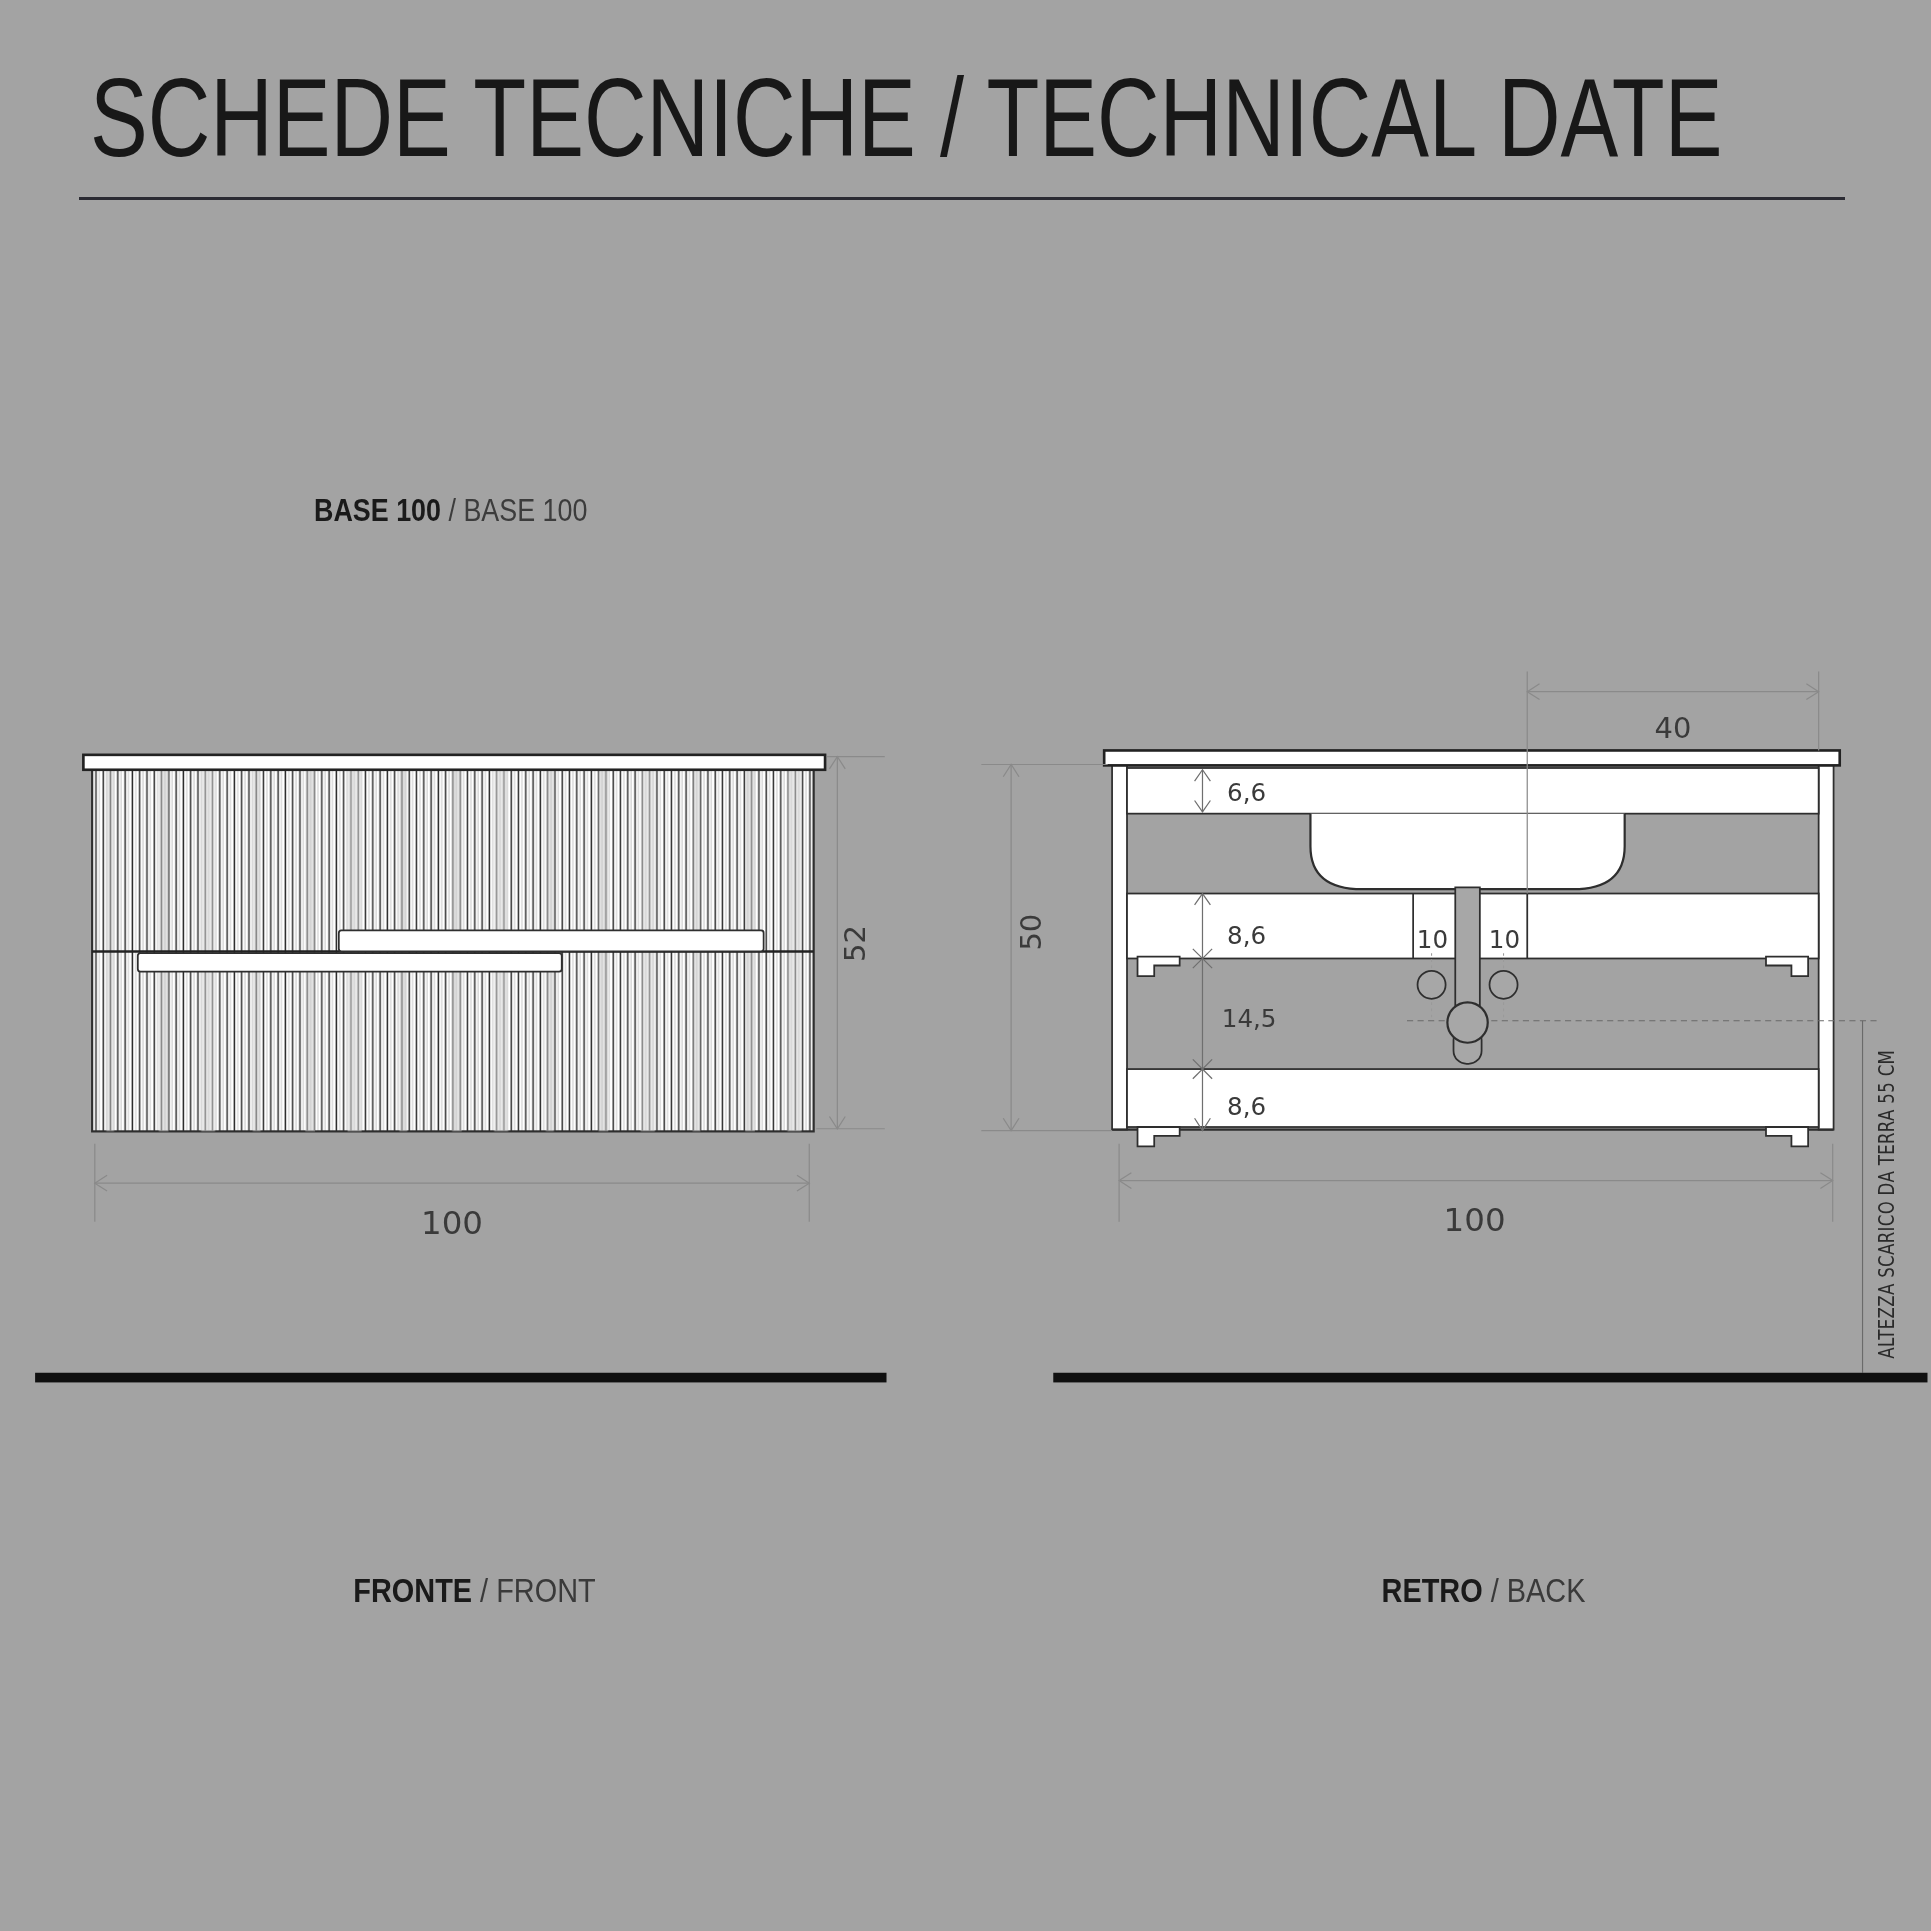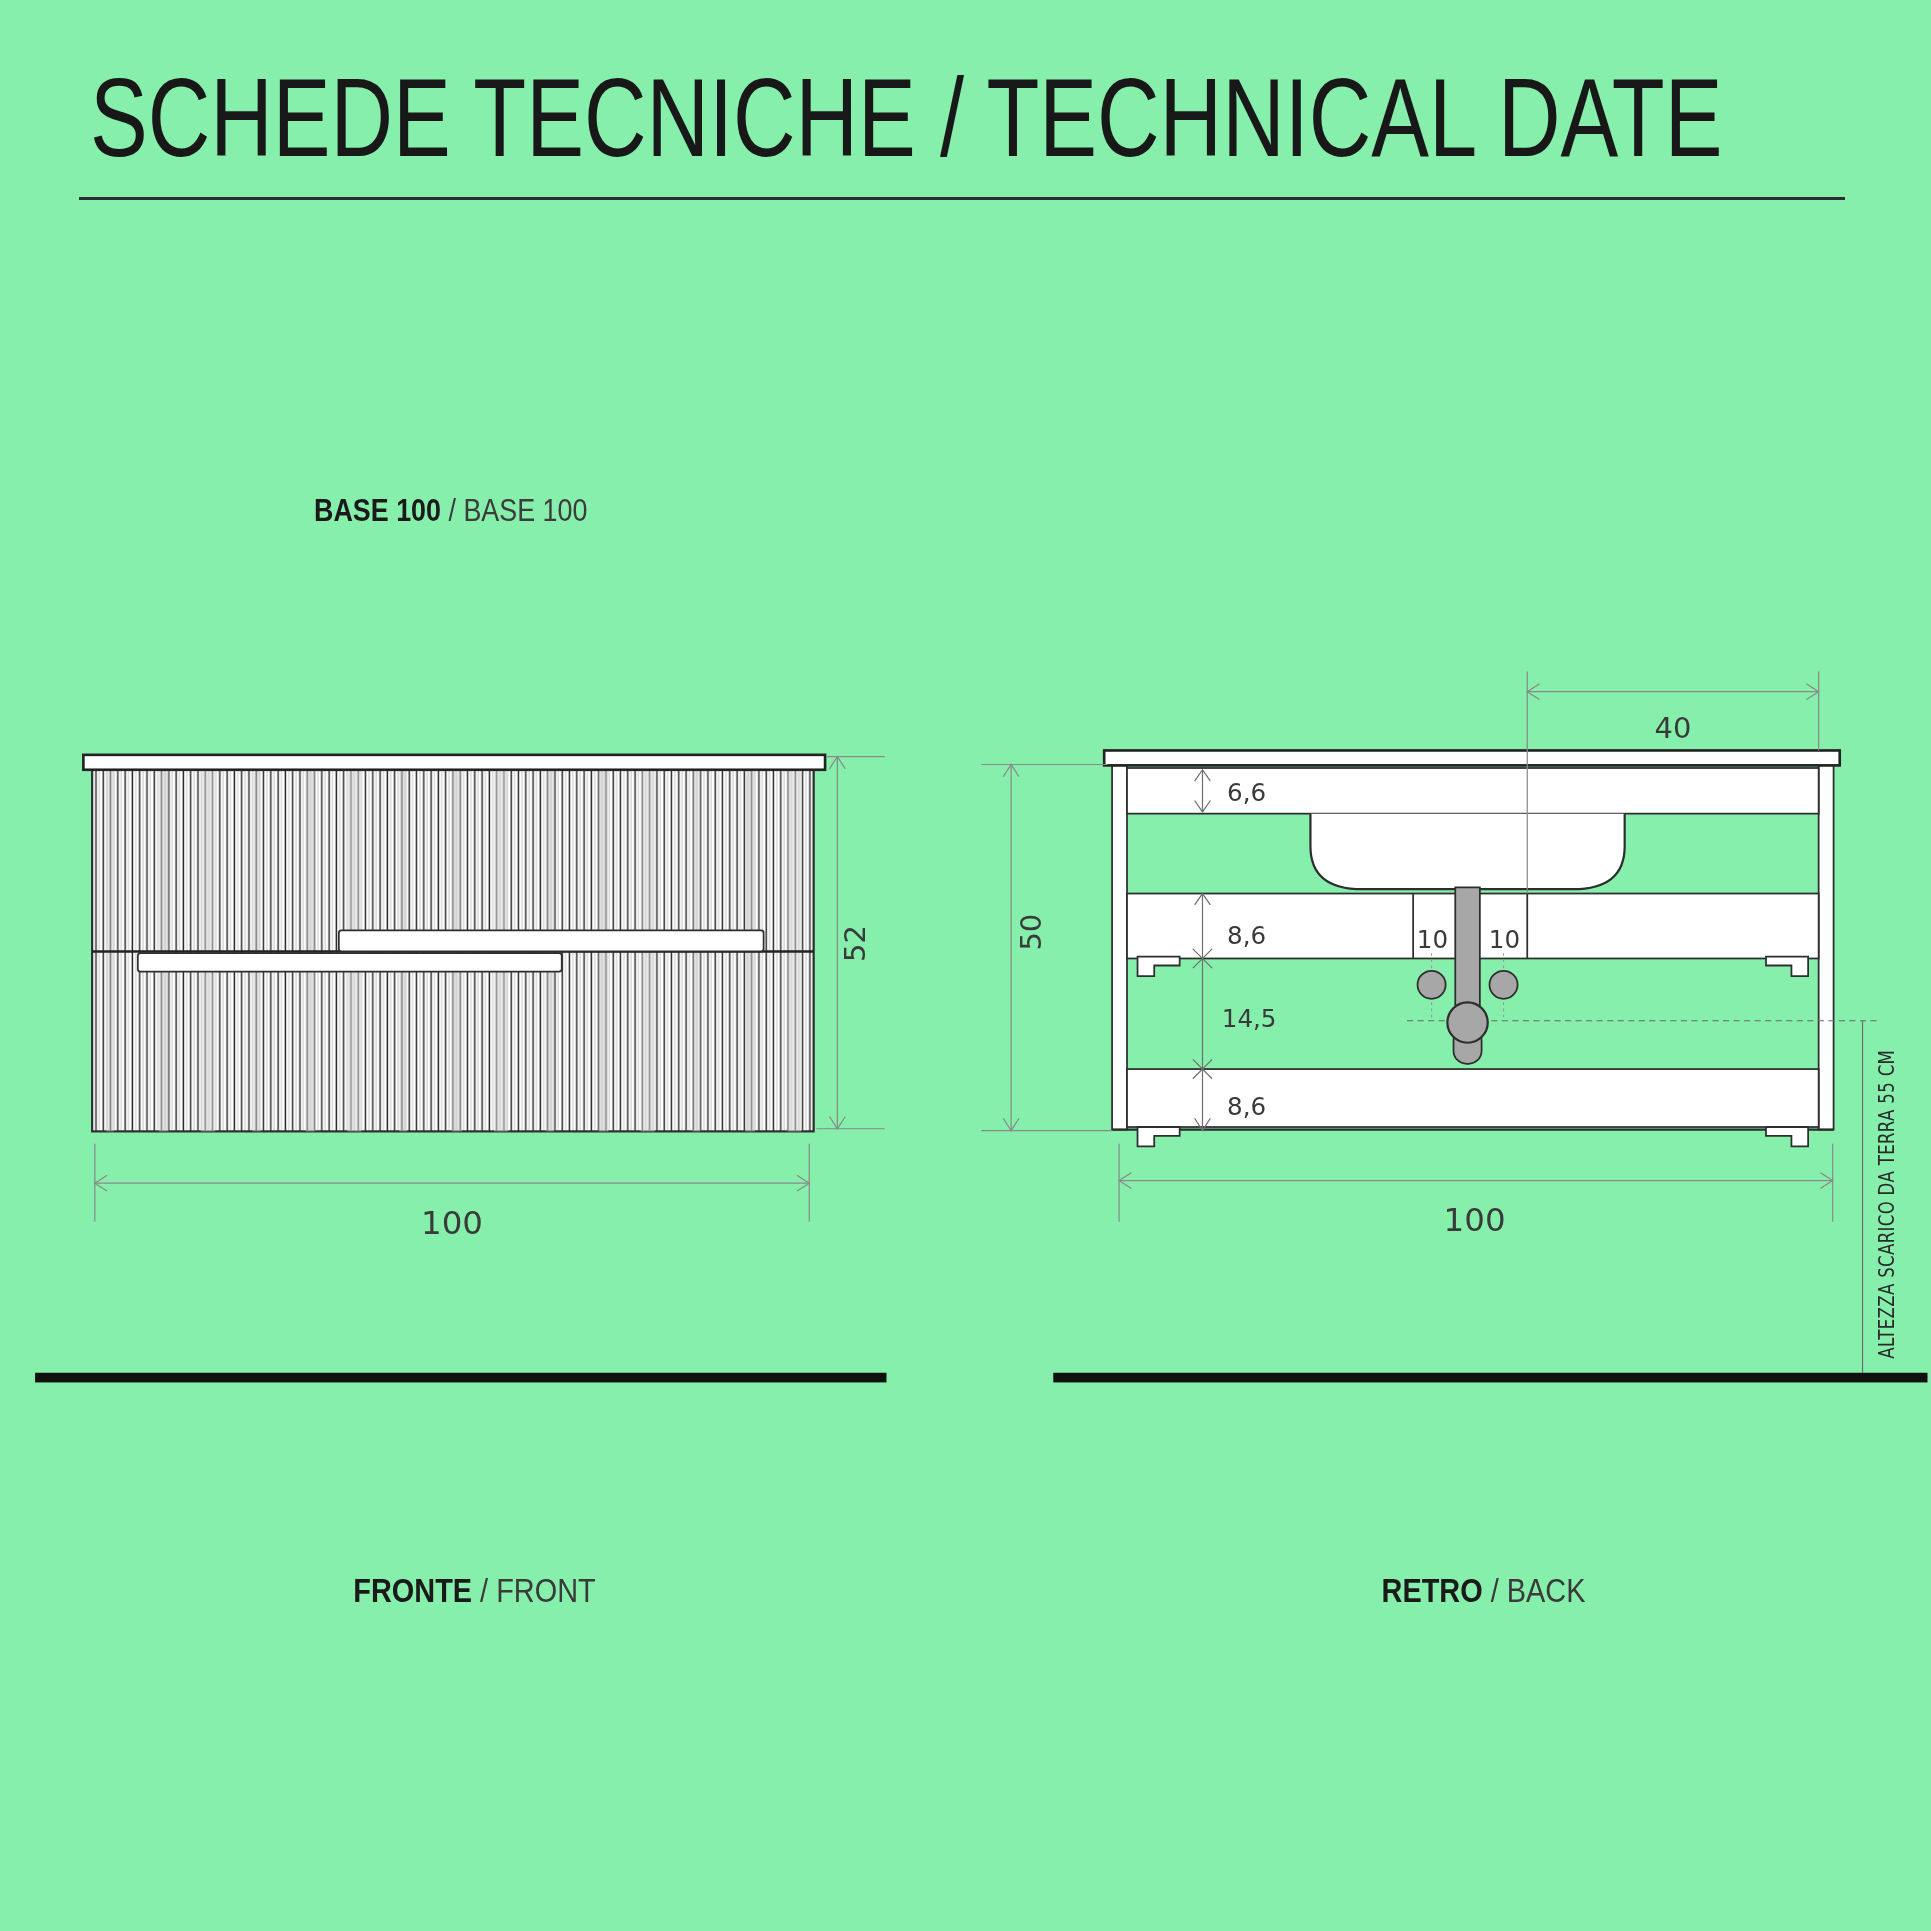--- a/index.html
+++ b/index.html
@@ -1,16 +1,16 @@
 <!DOCTYPE html>
 <html style="font-size:14px"><head>
 <meta charset="utf-8">
 <style>
   html,body{margin:0;padding:0;background:#ffffff;}
-  .page{position:relative;width:1931px;height:1931px;background:#86efac;overflow:hidden;
+  .page{position:relative;width:1931px;height:1931px;background:#a3a3a3;overflow:hidden;
         font-family:"Liberation Sans",sans-serif;color:#1d1d1d;}
   .title{position:absolute;left:90px;top:54px;font-size:111px;font-weight:500;
          letter-spacing:0px;white-space:nowrap;transform:scaleX(0.78);transform-origin:left top;
          color:#181818;}
   .title-rule{position:absolute;left:79px;top:197px;width:1766px;height:2.6px;background:#2b2b33;}
   .base-label{position:absolute;left:314px;top:492px;font-size:32px;white-space:nowrap;
               transform:scaleX(0.84);transform-origin:left top;color:#1a1a1a;}
   .base-label .bold{font-weight:700;}
   .base-label .light{font-weight:400;color:#3c3c3c;}
   .sep{font-weight:400;color:#3c3c3c;}

